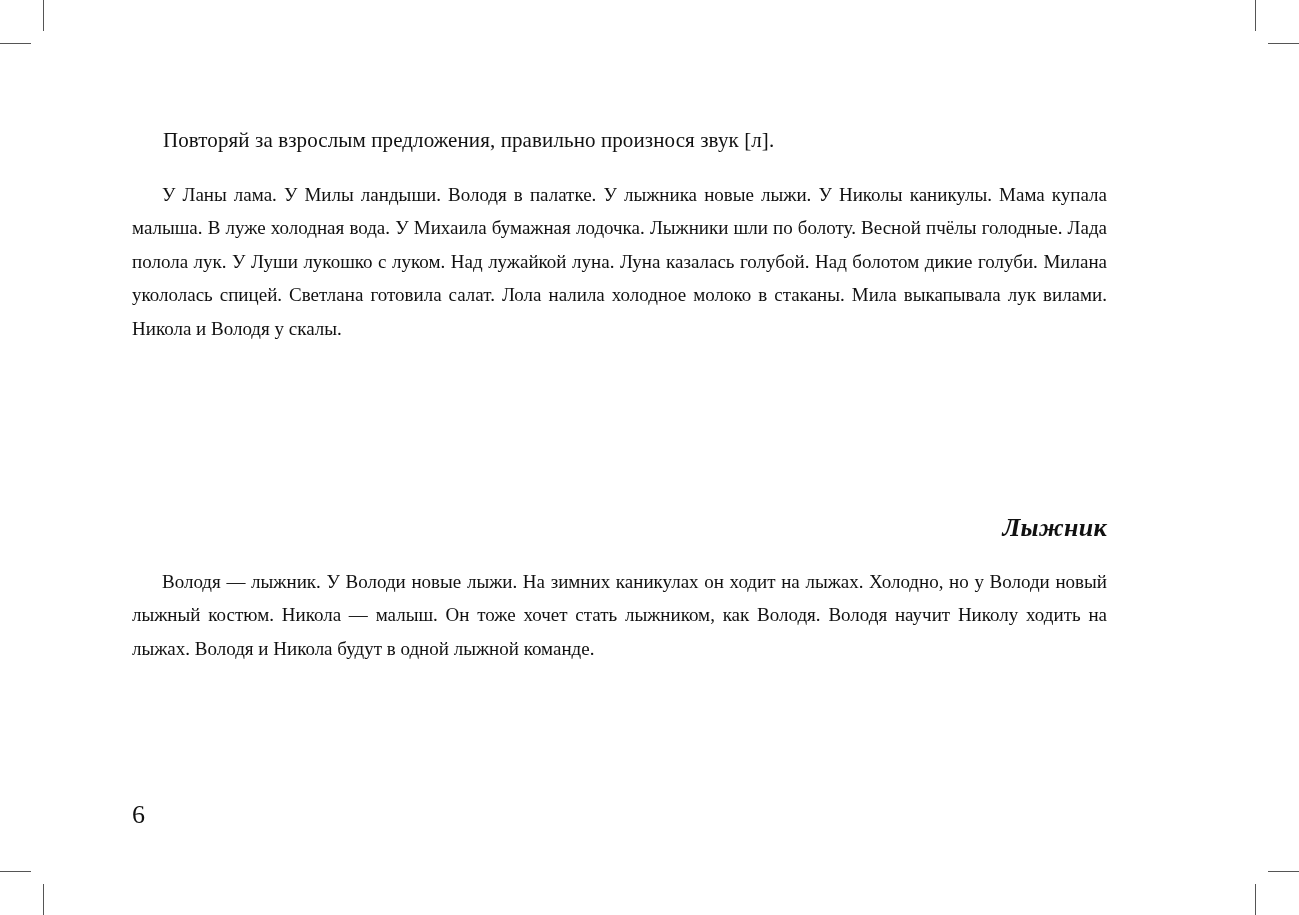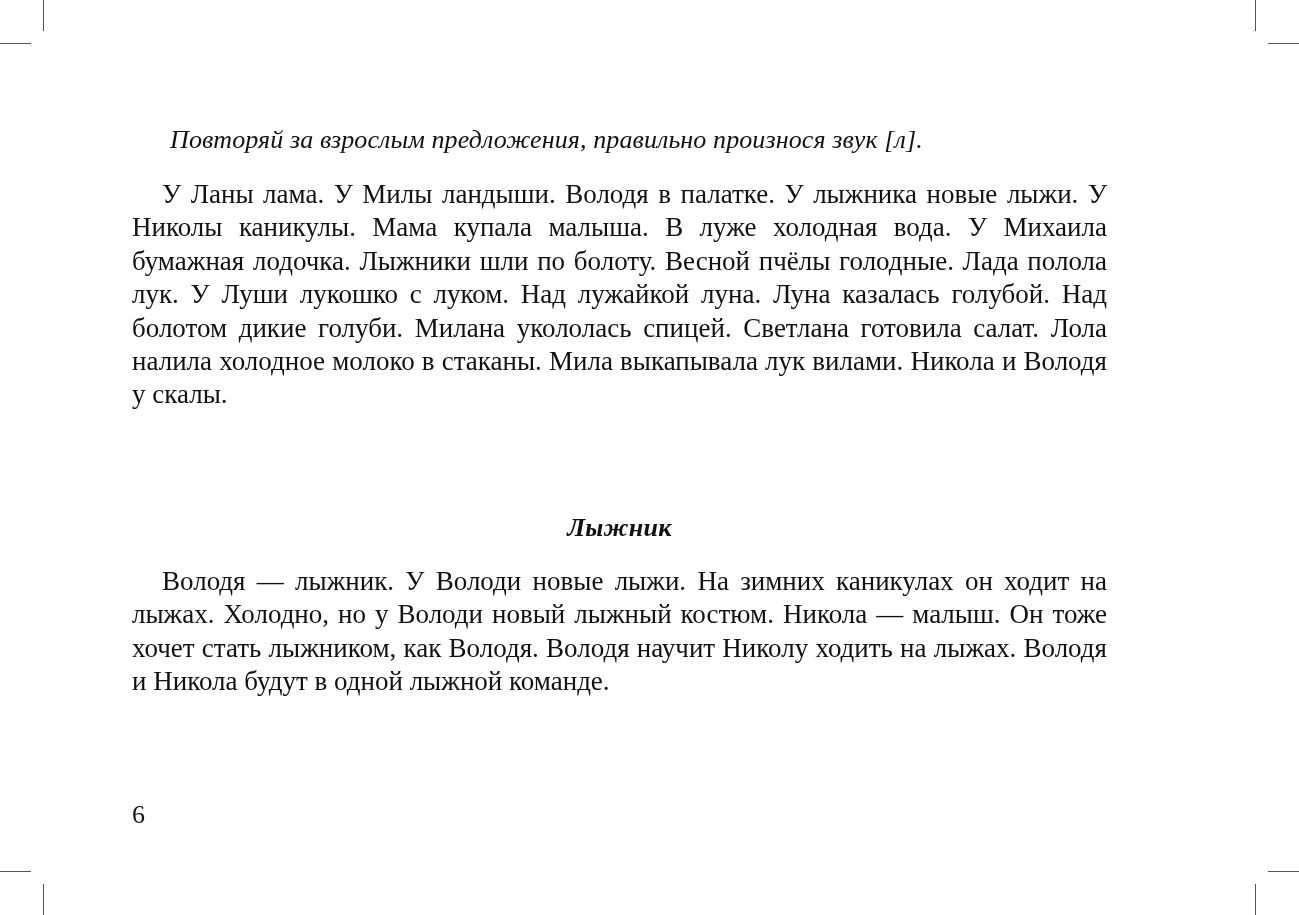--- a/index.html
+++ b/index.html
@@ -24,42 +24,41 @@
 
     .page {
       position: absolute;
       left: 132px;
       top: 0;
       width: 975px;
       height: 915px;
     }
     .instruction {
       position: absolute;
-      left: 38px;
-      font-style: italic;
-      font-size: 26px;
+      left: 31px;
+      font-size: 21px;
       line-height: 26px;
       white-space: nowrap;
       letter-spacing: 0.1px;
     }
     .body-text {
       position: absolute;
       left: 0;
       width: 975px;
-      font-size: 27px;
+      font-size: 19px;
       line-height: 33.4px;
       text-align: justify;
       text-indent: 30px;
       margin: 0;
     }
     .story-title {
       position: absolute;
       left: 0;
       width: 975px;
-      text-align: center;
+      text-align: right;
       font-style: italic;
       font-weight: bold;
       font-size: 26px;
       line-height: 32px;
       letter-spacing: 0.3px;
     }
     .page-number {
       position: absolute;
       left: 0;
       font-size: 26px;

